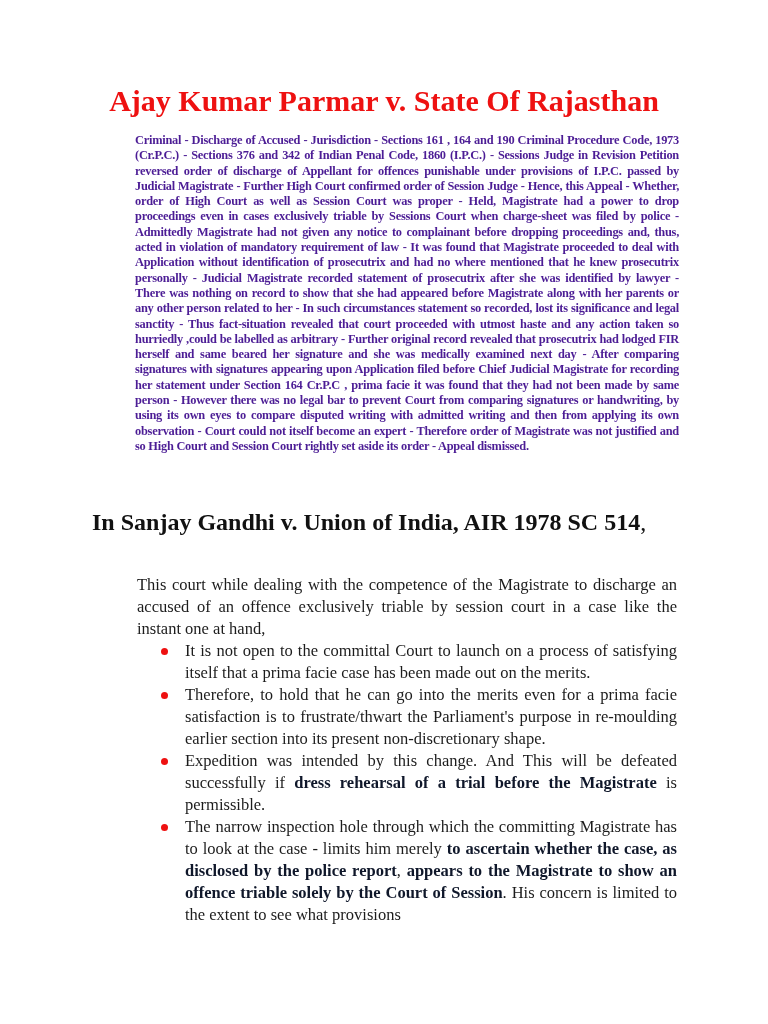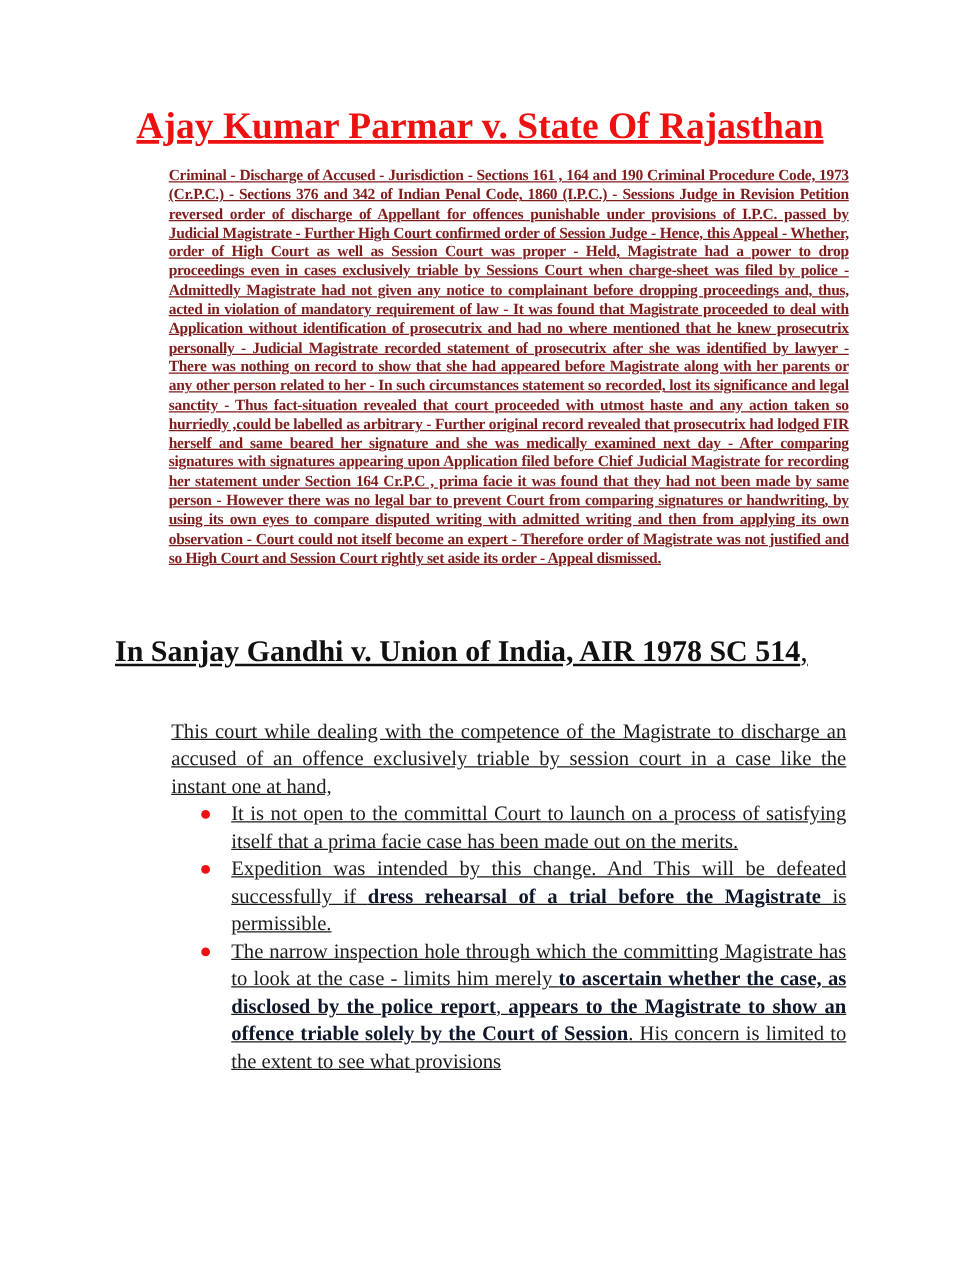--- a/index.html
+++ b/index.html
@@ -9,21 +9,21 @@
   }
   #page {
     position: relative;
     width: 768px;
     height: 1024px;
     background: #ffffff;
     overflow: hidden;
     font-family: "Liberation Serif", serif;
     color: #1c1c1c;
   }
-  .abs { position: absolute; text-decoration: underline; }
+  .abs { position: absolute; }
 
   #doc-title {
     top: 82px;
     left: 0;
     width: 768px;
     text-align: center;
     font-size: 30px;
     line-height: 38px;
     font-weight: bold;
     color: #ee1111;
@@ -32,21 +32,21 @@
 
   #headnote {
     top: 133px;
     left: 135px;
     width: 544px;
     font-size: 12.4px;
     line-height: 15.3px;
     font-weight: bold;
     letter-spacing: -0.25px;
     text-align: justify;
-    color: #7f1d1d;
+    color: #4c1d95;
   }
 
   #case-heading {
     top: 509px;
     left: 92px;
     width: 600px;
     font-size: 24px;
     line-height: 26px;
     font-weight: bold;
     margin: 0;
@@ -98,20 +98,24 @@
 
   <div id="body-block" class="abs">
     <div class="para">This court while dealing with the competence of the Magistrate to discharge an accused of an offence exclusively triable by session court in a case like the instant one at hand,</div>
     <div id="bullet-list">
         <div class="bullet">
           <span class="dot"></span>
           <div class="bullet-text"><span>It is not open to the committal Court to launch on a process of satisfying itself that a prima facie case has been made out on the merits.</span></div>
         </div>
         <div class="bullet">
           <span class="dot"></span>
+          <div class="bullet-text"><span>Therefore, to hold that he can go into the merits even for a prima facie satisfaction is to frustrate/thwart the Parliament's purpose in re-moulding earlier section into its present non-discretionary shape.</span></div>
+        </div>
+        <div class="bullet">
+          <span class="dot"></span>
           <div class="bullet-text"><span> Expedition was intended by this change. And This will be defeated successfully if </span><span class="seg-red-bold">dress rehearsal of a trial before the Magistrate</span><span> is permissible.</span></div>
         </div>
         <div class="bullet">
           <span class="dot"></span>
           <div class="bullet-text"><span>The narrow inspection hole through which the committing Magistrate has to look at the case - limits him merely </span><span class="seg-red-bold">to ascertain whether the case, as disclosed by the police report</span><span>, </span><span class="seg-red-bold">appears to the Magistrate to show an offence triable solely by the Court of Session</span><span>. His concern is limited to the extent to see what provisions</span></div>
         </div>
       </div>
   </div>
 
 </div>

